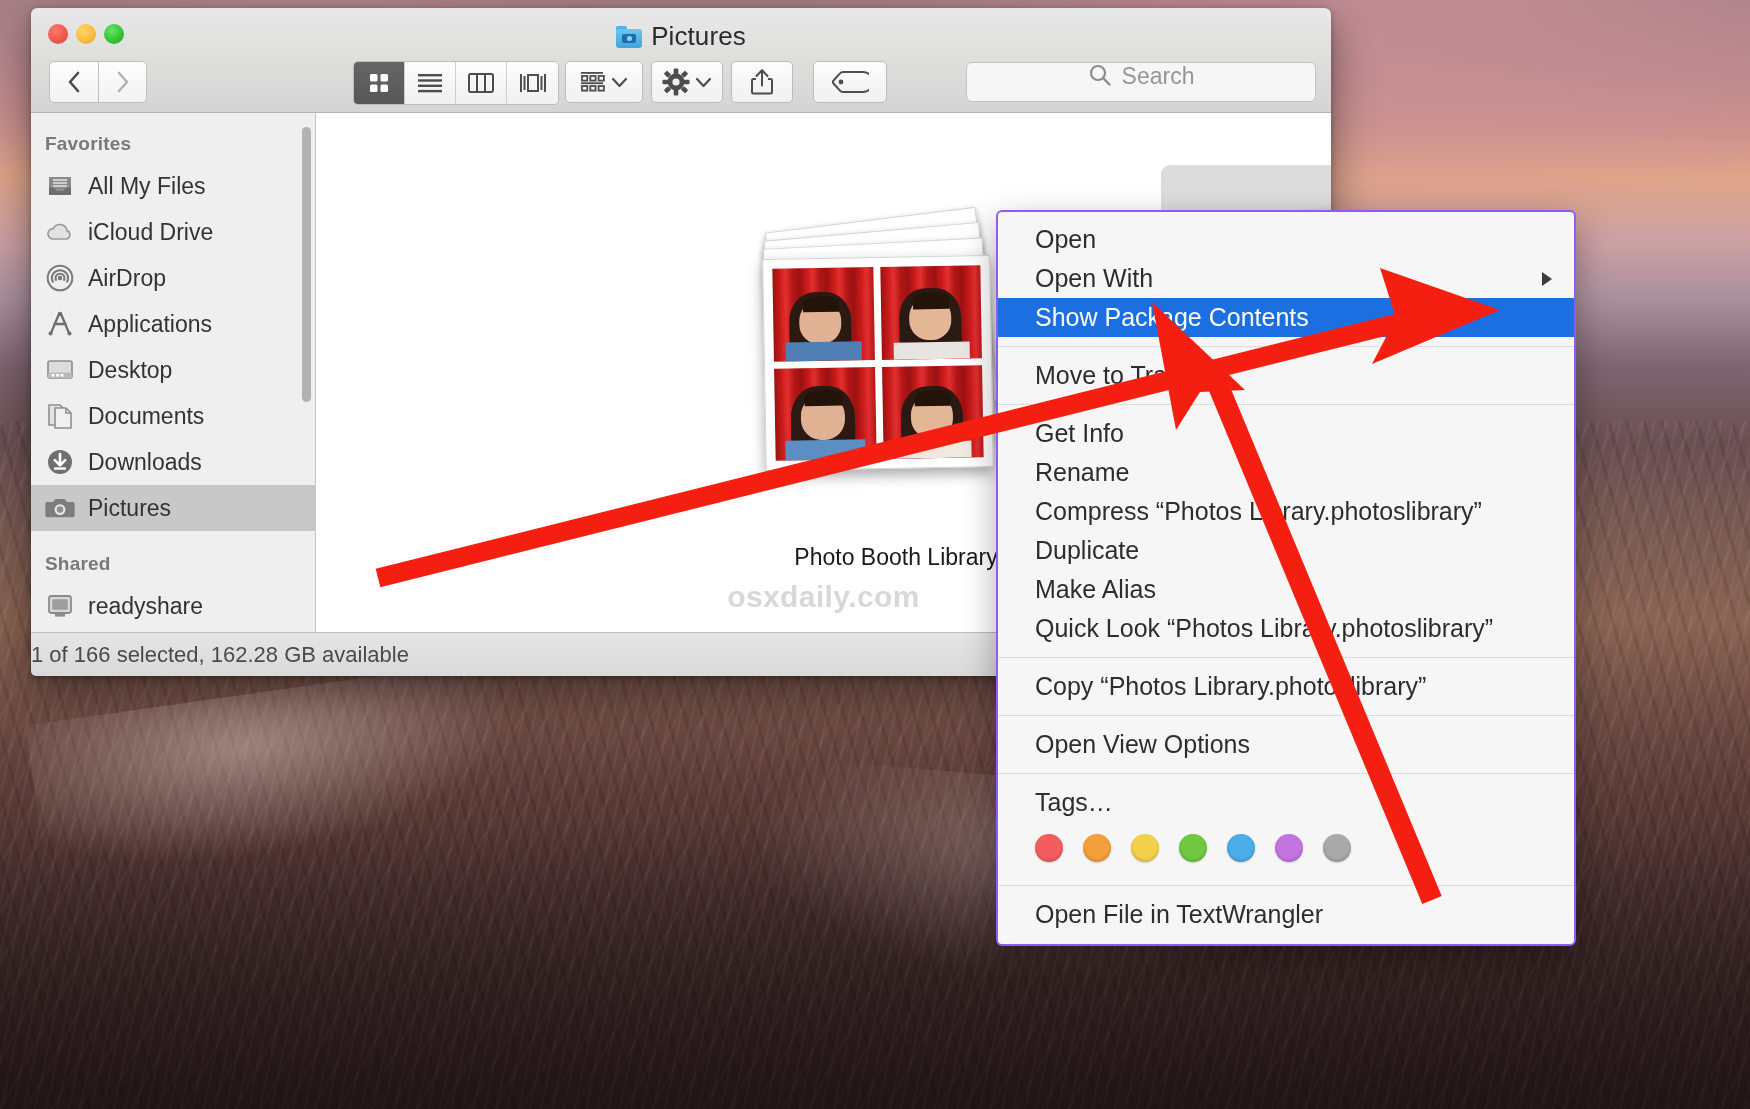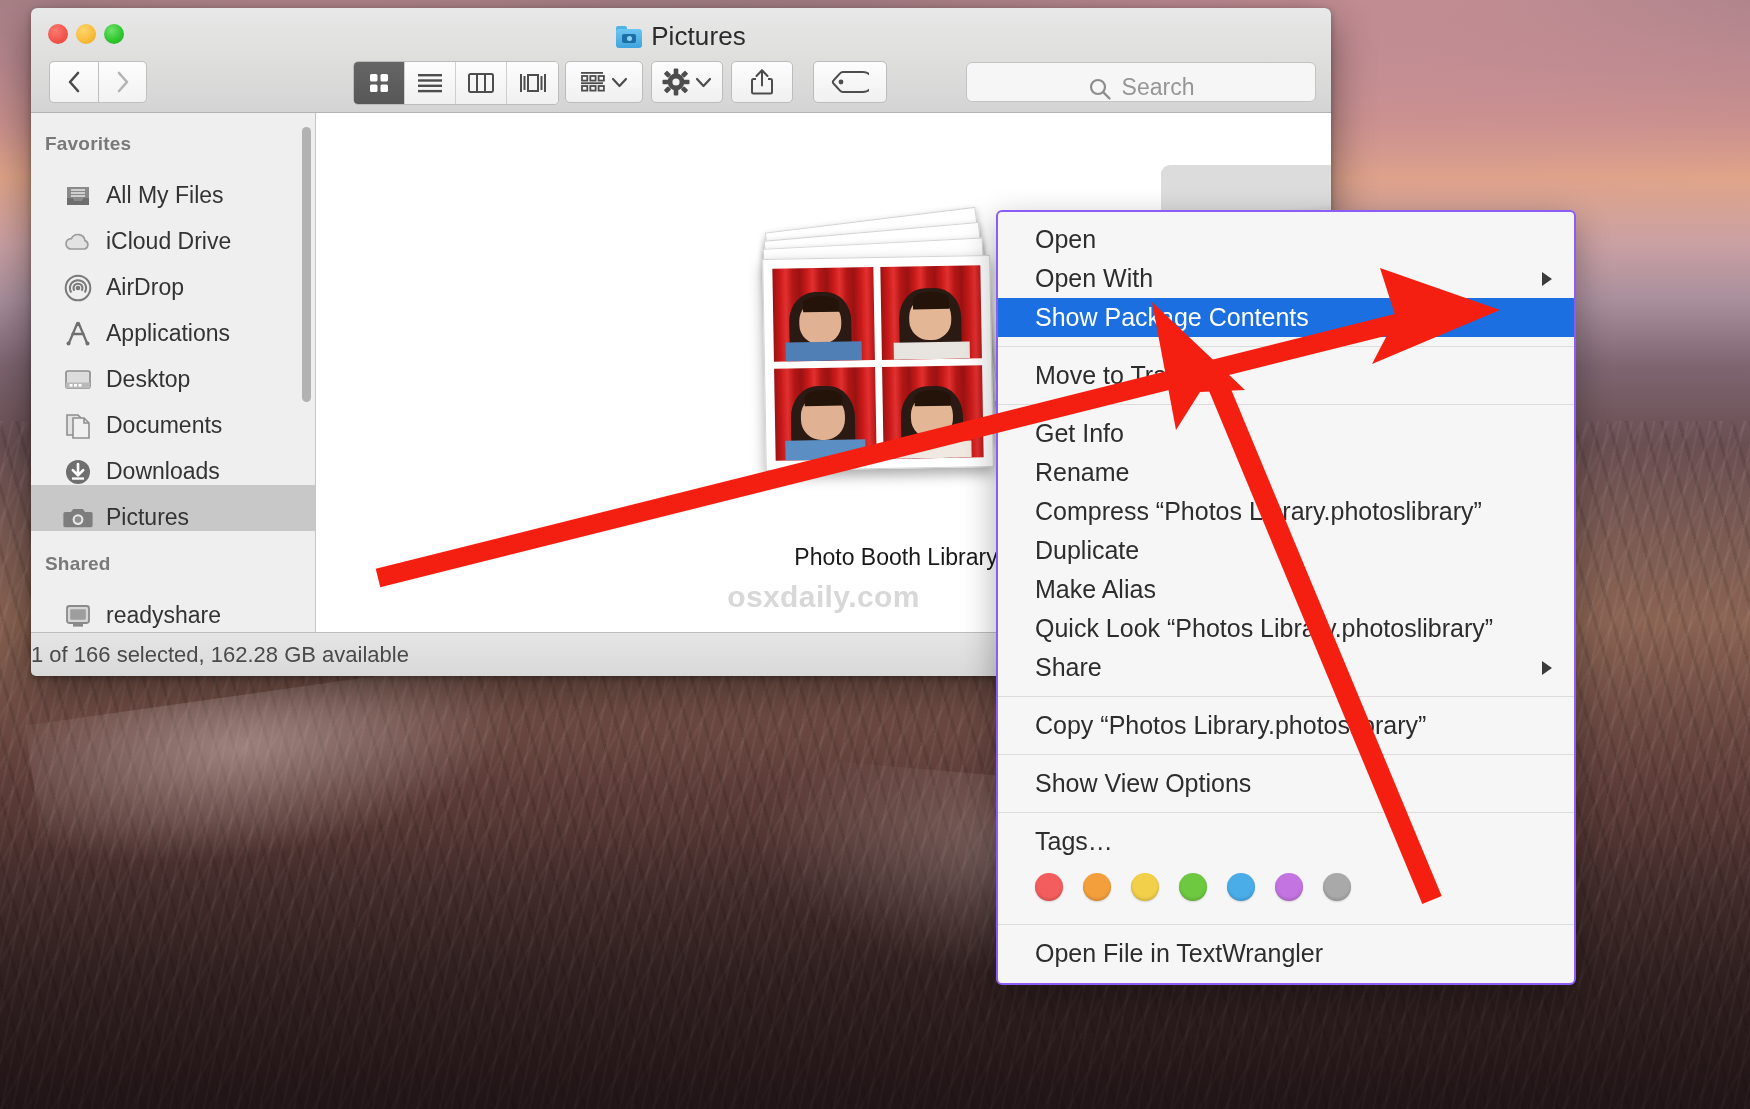--- a/index.html
+++ b/index.html
@@ -150,43 +150,43 @@
     background: linear-gradient(180deg,#fdfdfd 0%,#f0f0f0 100%);
     display: flex; align-items: center; justify-content: center; gap: 5px;
   }
 
   .search-field {
     position: absolute; top: 54px; right: 15px;
     width: 350px; height: 40px;
     background: #f6f6f6;
     border: 1px solid #c3c3c3;
     border-radius: 6px;
-    display: flex; align-items: flex-end; justify-content: center; gap: 10px;
+    display: flex; align-items: flex-start; justify-content: center; gap: 10px;
   }
   .search-field .ph { font-size: 23px; color: #969696; }
 
   
   .wbody { flex: 1; display: flex; min-height: 0; }
 
   .sidebar {
     width: 285px; flex: none;
     background: #efeff0;
     border-right: 1px solid #c6c6c6;
     padding-top: 12px;
     position: relative;
   }
   .sb-head {
     font-size: 19px; font-weight: bold; color: #797979;
     padding: 8px 0 8px 14px;
     letter-spacing: .2px;
   }
   .sb-item {
-    display: flex; align-items: flex-end; gap: 13px;
+    display: flex; align-items: center; gap: 13px;
     height: 46px;
-    padding-left: 32px;
+    padding-left: 14px;
     font-size: 23px; color: #333;
   }
   .sb-item.selected { background: #c8c8c8; }
   .sb-ico { width: 30px; height: 26px; flex: none; display:flex; align-items:center; justify-content:center; }
 
   .sb-scroll {
     position: absolute; right: 4px; top: 14px;
     width: 9px; height: 275px;
     background: #b2b2b2; border-radius: 5px;
   }
@@ -647,35 +647,31 @@
   </div>
   <div class="mi">
     <span>Duplicate</span>
   </div>
   <div class="mi">
     <span>Make Alias</span>
   </div>
   <div class="mi">
     <span>Quick Look “Photos Library.photoslibrary”</span>
   </div>
-  <div class="mi">
-    <span>Share</span>
-    <span class="arrow"></span>
-  </div>
 
   <div class="msep"></div>
 
   <div class="mi">
     <span>Copy “Photos Library.photoslibrary”</span>
   </div>
 
   <div class="msep"></div>
 
   <div class="mi">
-    <span>Show View Options</span>
+    <span>Open View Options</span>
   </div>
 
   <div class="msep"></div>
 
   <div class="mi">
     <span>Tags…</span>
   </div>
   <div class="tagrow" id="tagrow">
       <div class="tagdot" style="background: rgb(244, 93, 93);"></div>
       <div class="tagdot" style="background: rgb(243, 160, 60);"></div>

